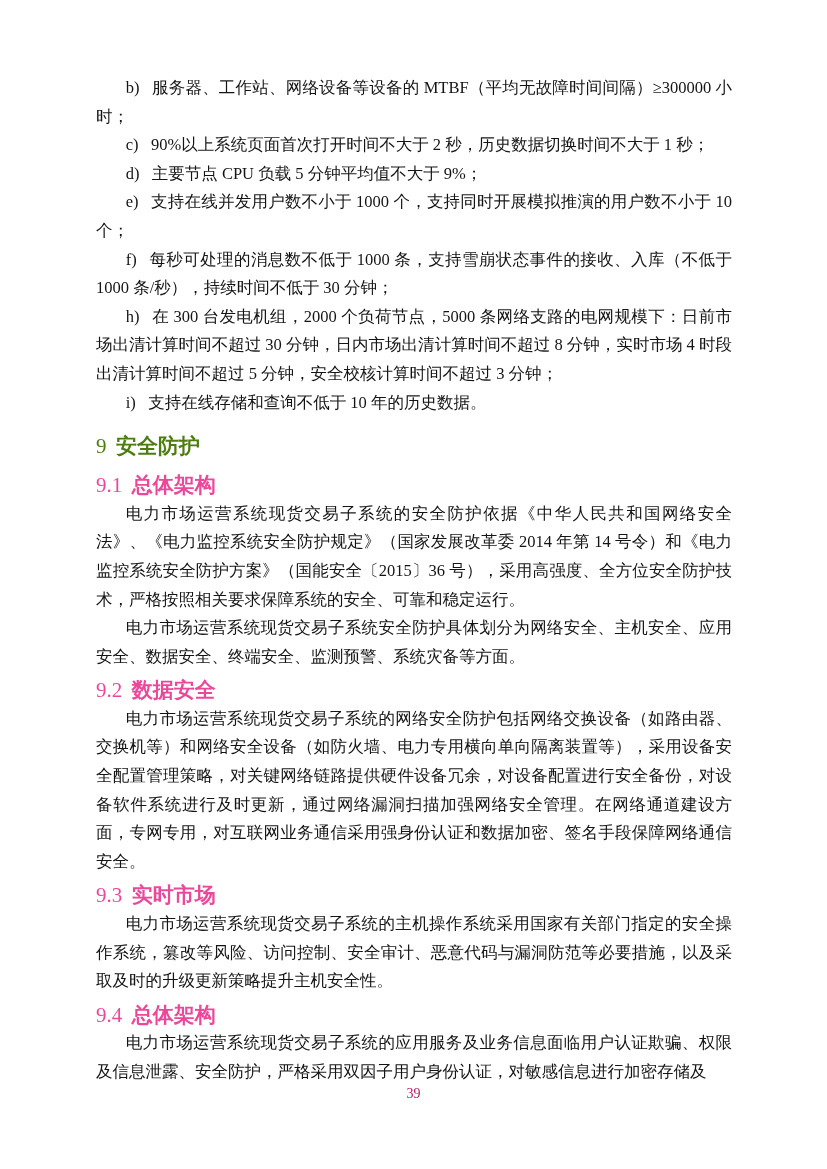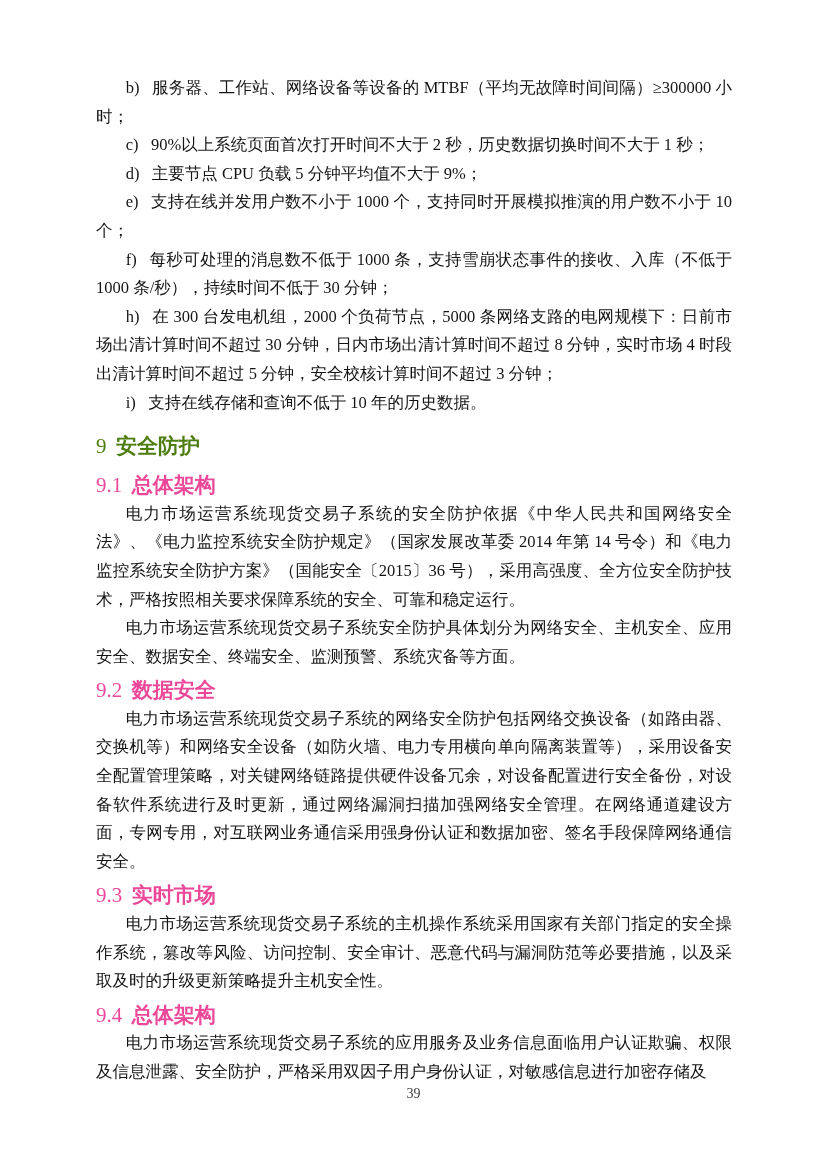--- a/index.html
+++ b/index.html
@@ -62,21 +62,21 @@
     margin-right: 0.45em;
   }
   .page-number {
     position: absolute;
     left: 0;
     top: 1085px;
     width: 827px;
     text-align: center;
     font-size: 14px;
     line-height: 17px;
-    color: #404040;
+    color: #be185d;
   }
 </style>
 </head>
 <body>
 
 <div class="page">
   <div class="content">
 
     <p class="li"><span class="li-label">b)</span><span>服务器、工作站、网络设备等设备的 MTBF（平均无故障时间间隔）≥300000 小时；</span></p>
     <p class="li"><span class="li-label">c)</span><span>90%以上系统页面首次打开时间不大于 2 秒，历史数据切换时间不大于 1 秒；</span></p>

